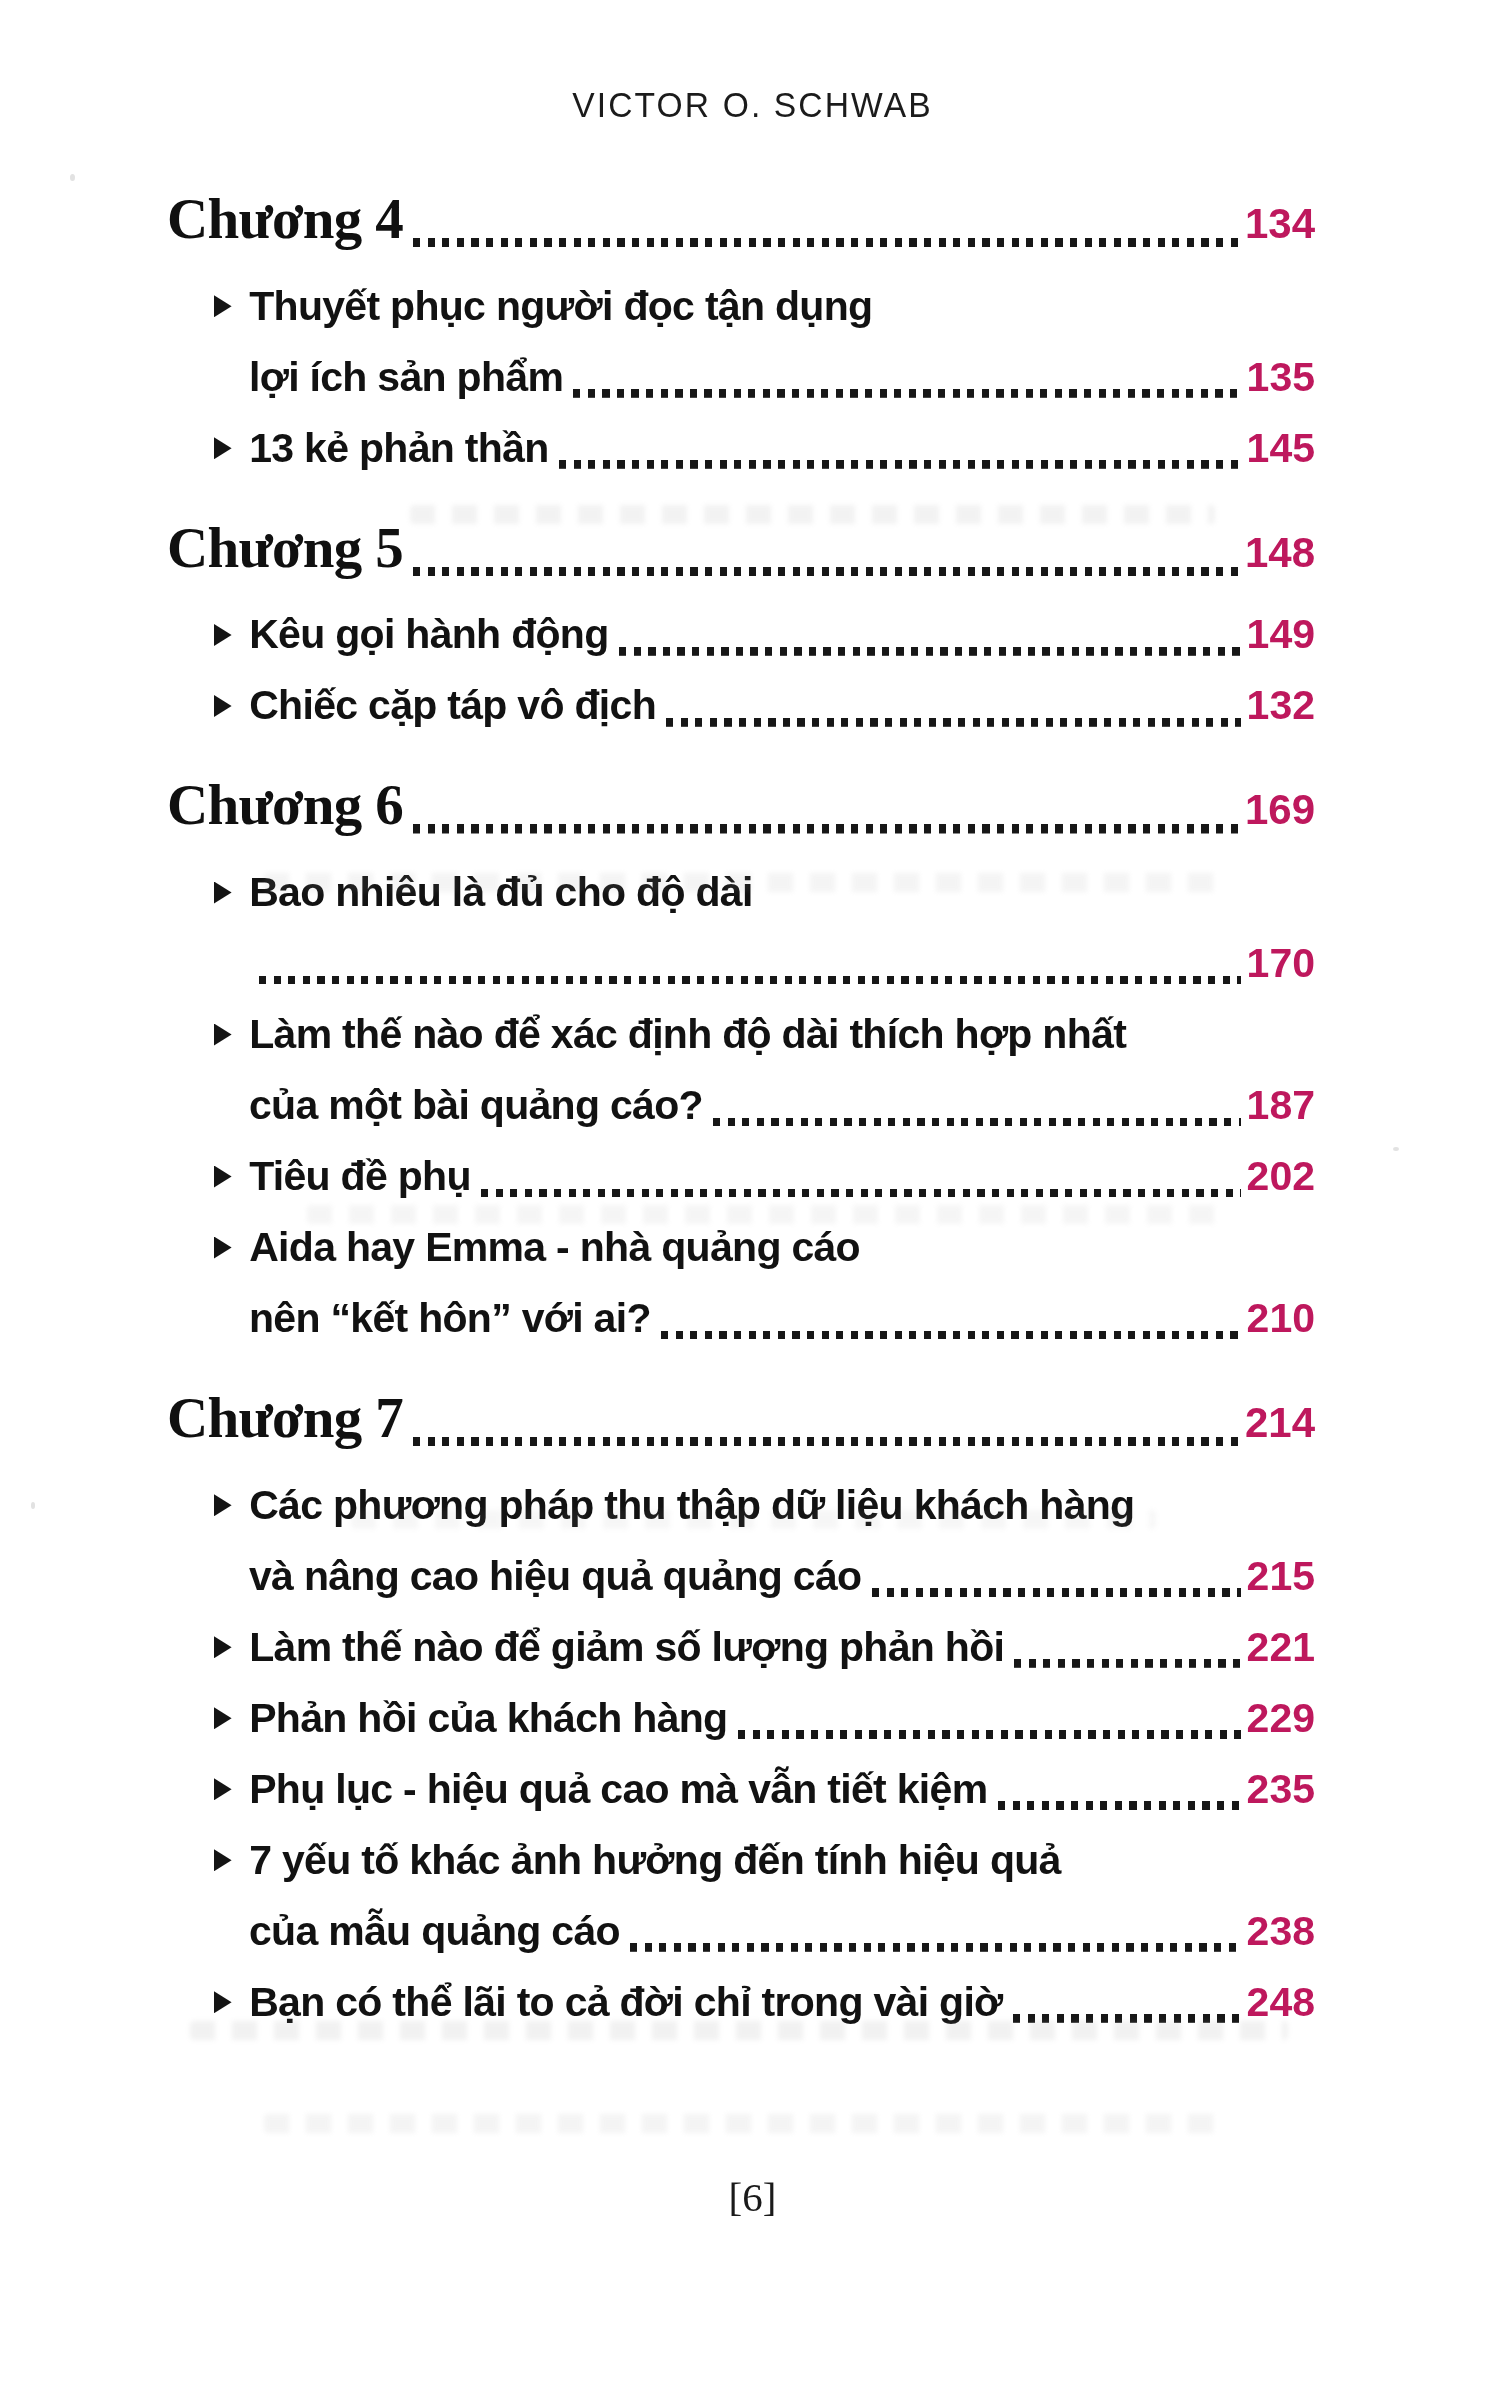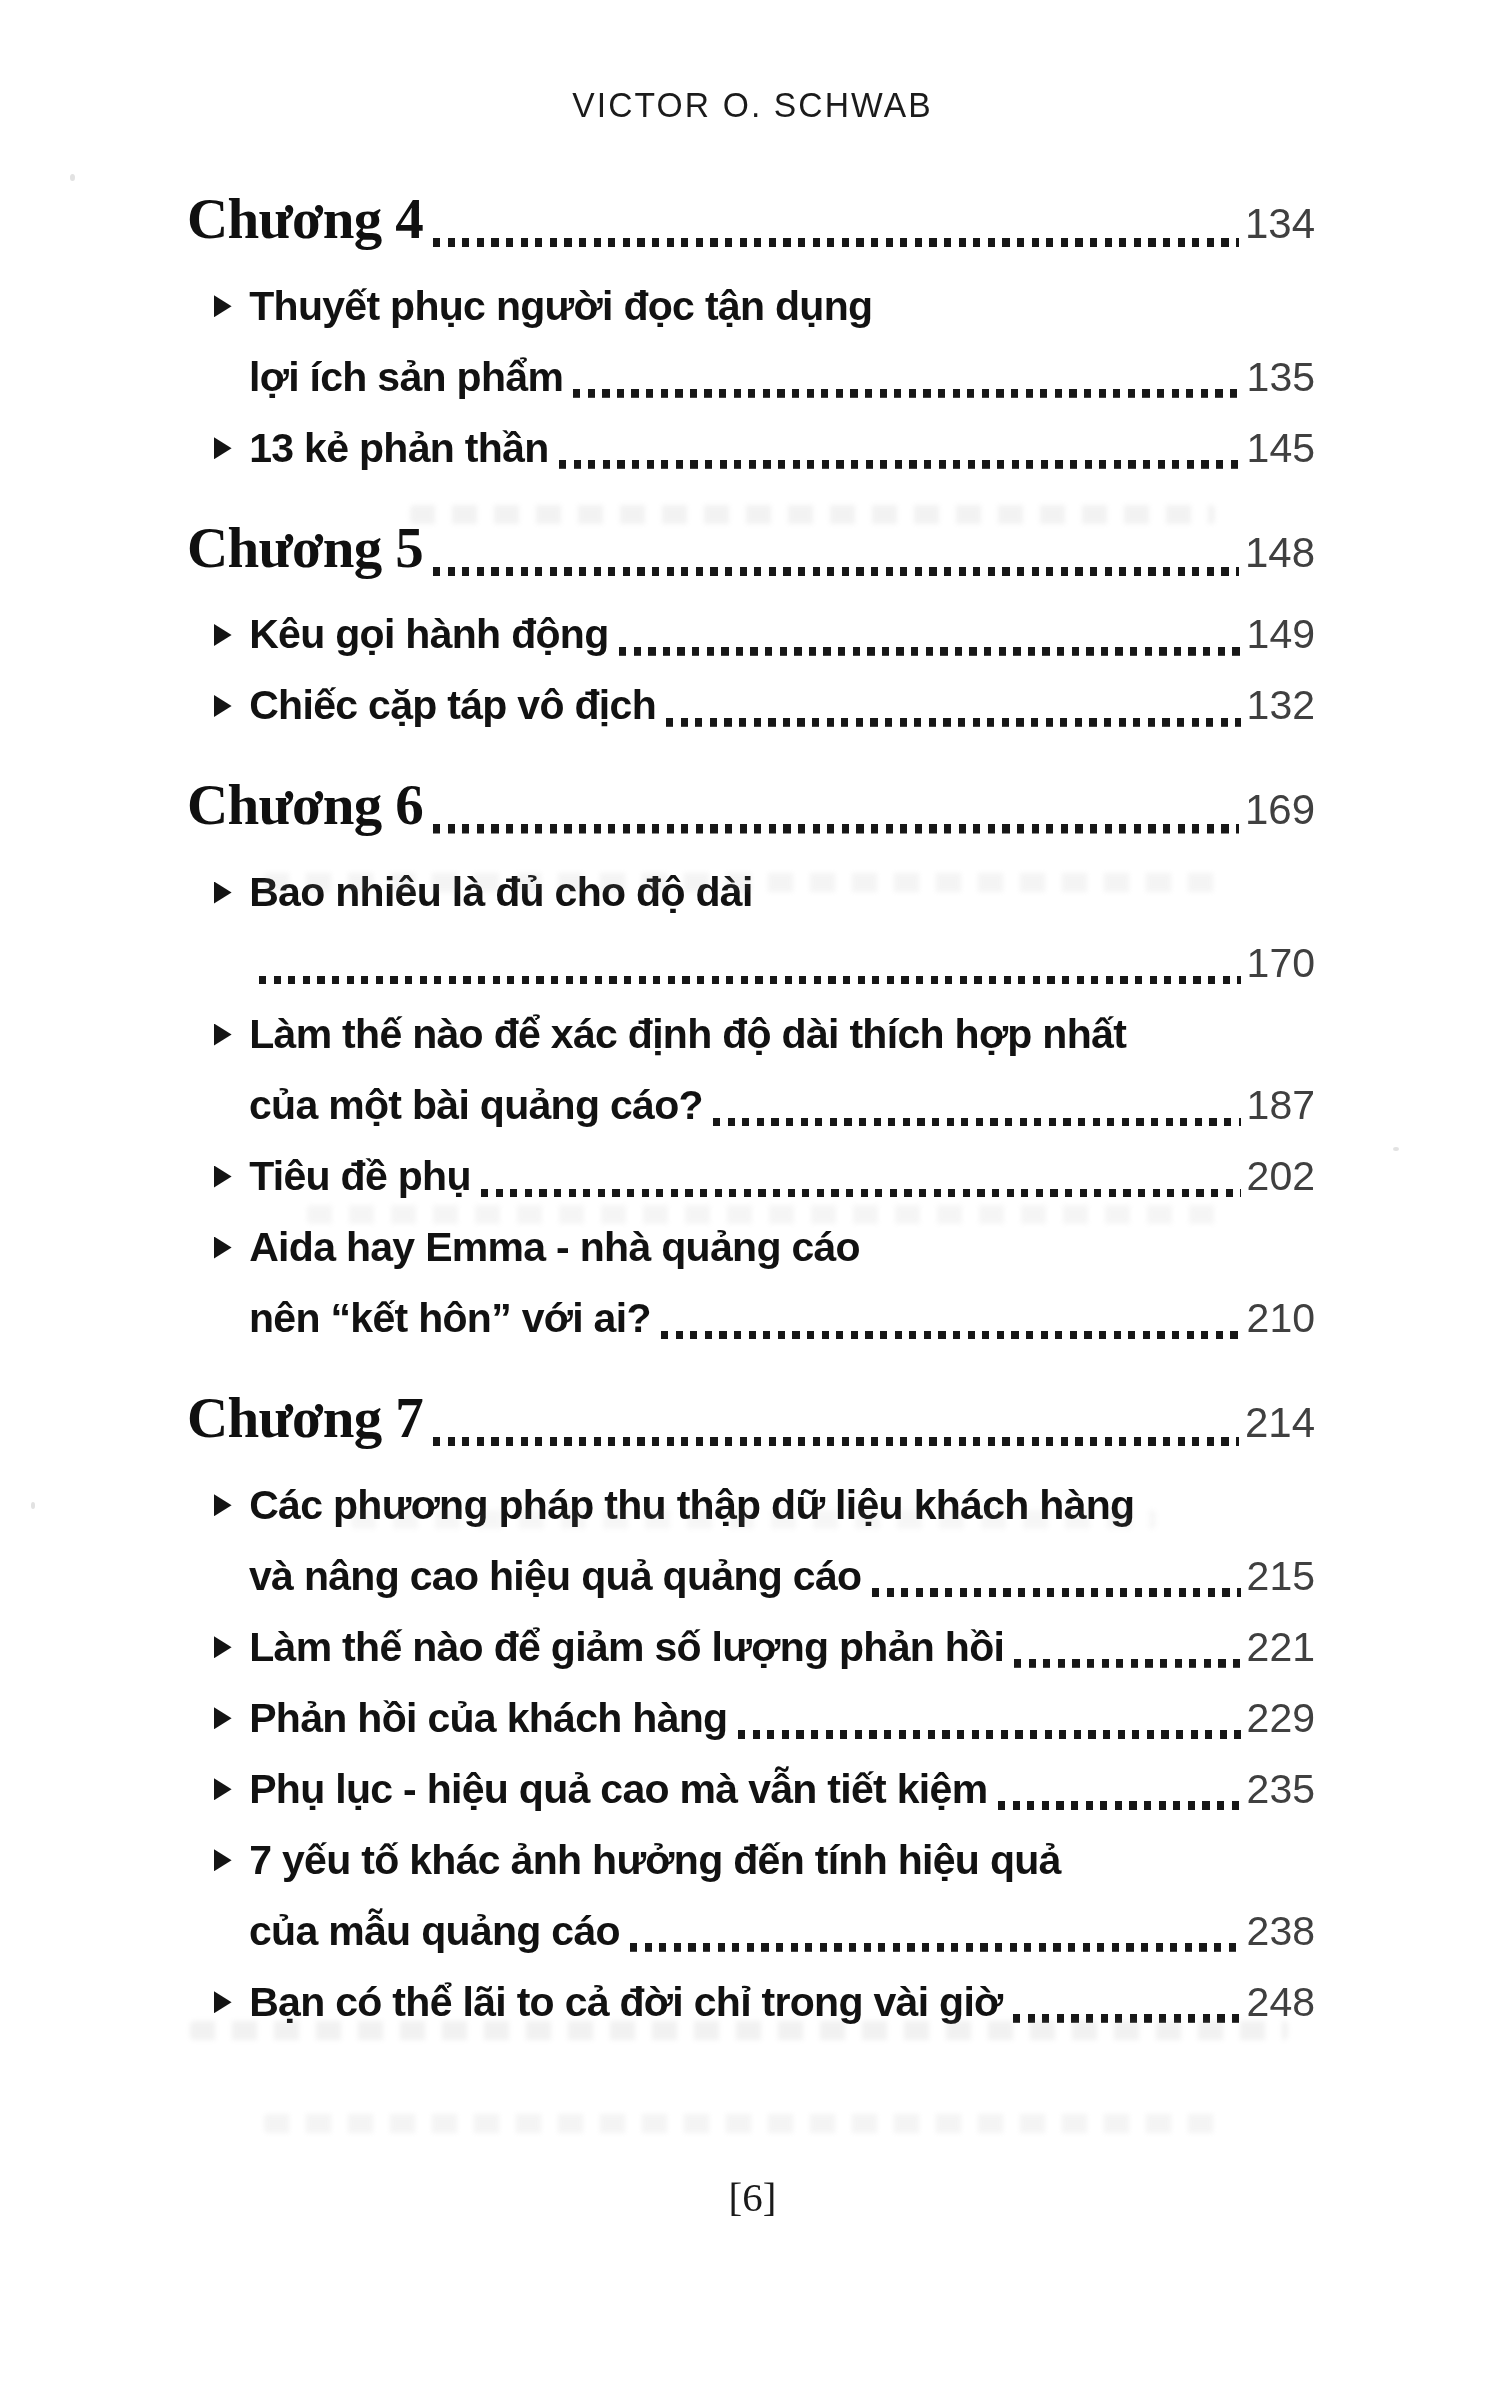--- a/index.html
+++ b/index.html
@@ -45,21 +45,20 @@
   }
   .row.chapter {
     font-family: "Liberation Serif", serif;
     font-weight: 700;
     font-size: 57px;
     line-height: 70px;
     letter-spacing: -0.7px;
     margin-top: 29px;
     margin-bottom: 11.7px;
     color: #101010;
-    margin-left: 20px;
   }
   .row.entry, .row.entry-cont {
     font-weight: 700;
     font-size: 41px;
     line-height: 71px;
     letter-spacing: -0.7px;
     color: #121212;
   }
   .row.entry { padding-left: 47px; text-align: center; }
   .row.entry-cont { padding-left: 82px; justify-content: center; }
@@ -84,25 +83,25 @@
     background-image: repeating-linear-gradient(90deg, #171717 0 7.3px, transparent 7.3px 14.6px);
     background-position: left bottom;
     min-width: 29px;
   }
   .row.chapter .dots {
     margin-bottom: 11.7px;
     height: 9.5px;
   }
   .page-num {
     font-family: "Liberation Sans", sans-serif;
-    font-weight: 400;
+    font-weight: 700;
     font-size: 41px;
     letter-spacing: 0;
     flex: 0 0 auto;
-    color: #404040;
+    color: #be185d;
   }
   .row.chapter .page-num { font-size: 42px; }
   
   .footer {
     position: absolute;
     top: 2173px;
     left: 0;
     width: 100%;
     text-align: center;
     font-family: "Liberation Serif", serif;

